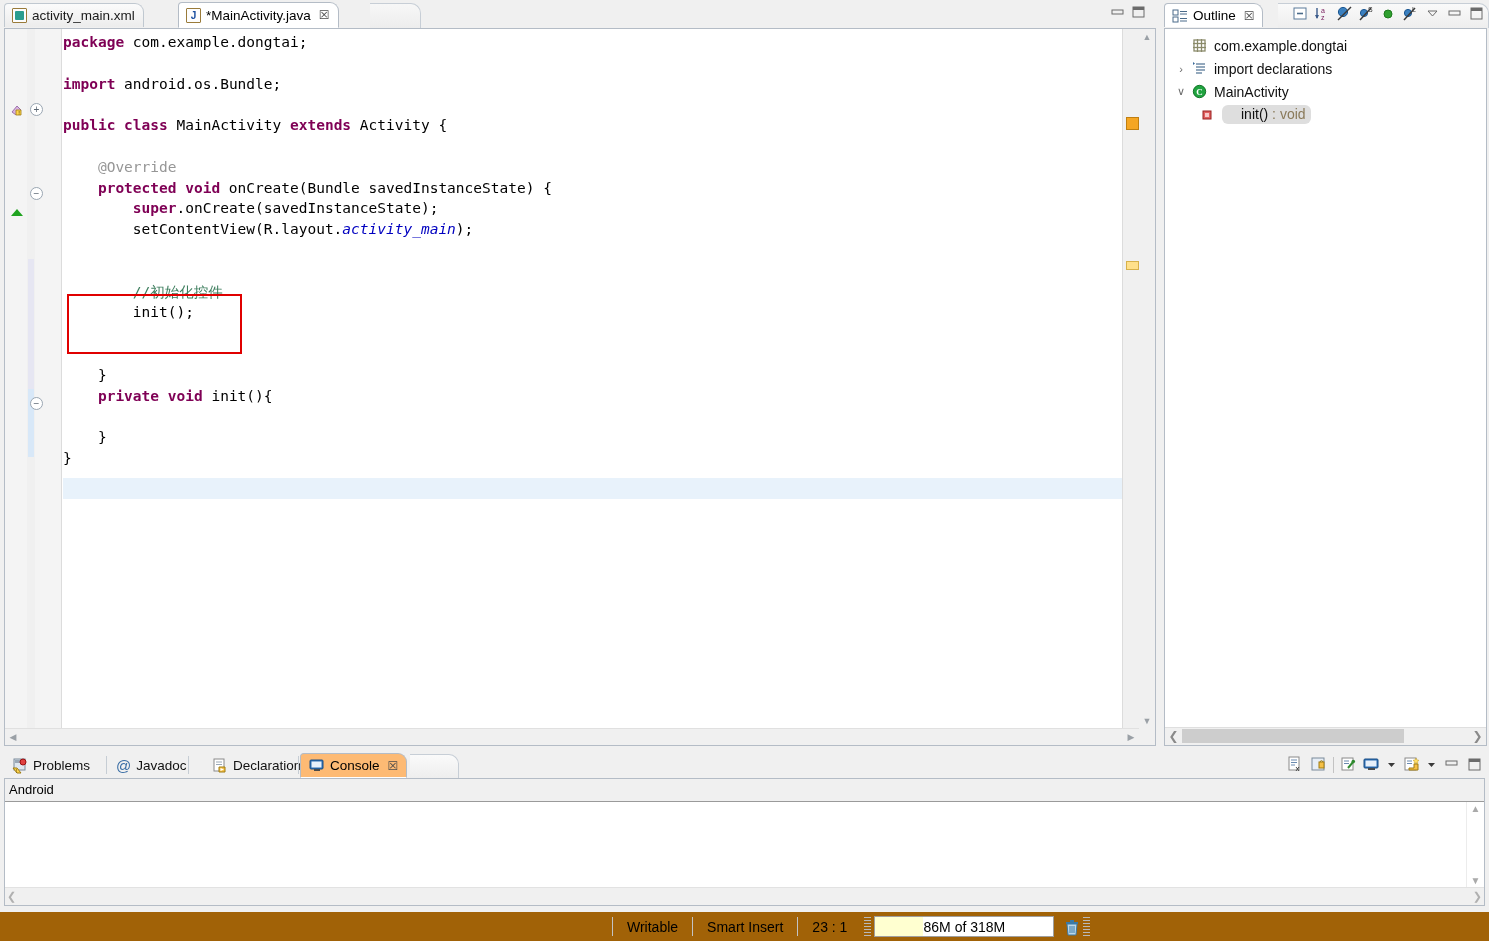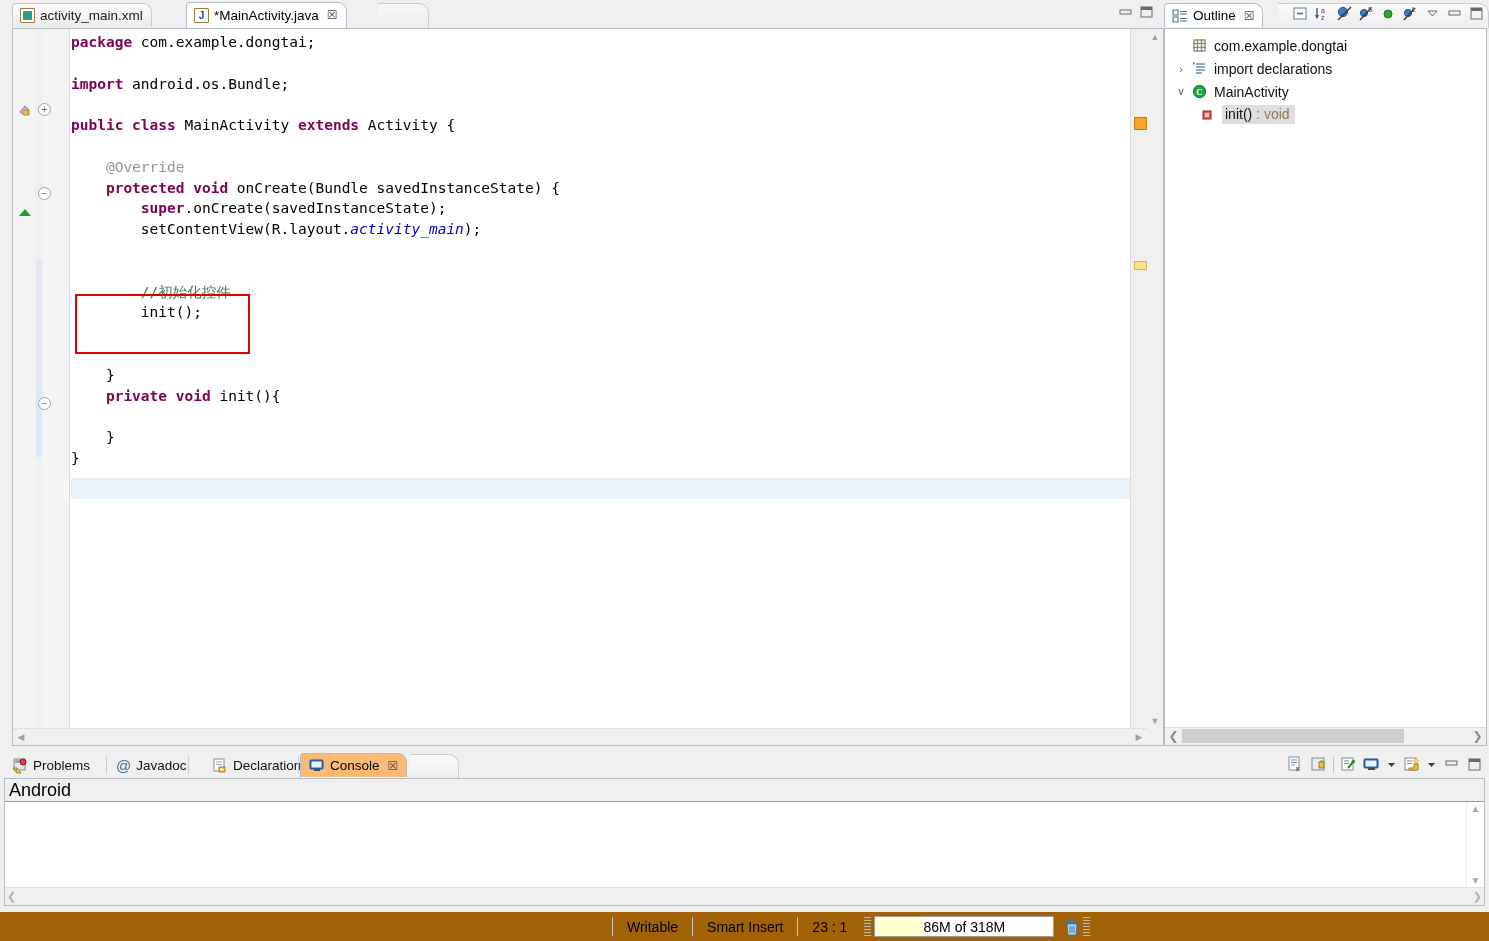--- a/index.html
+++ b/index.html
@@ -6,21 +6,21 @@
   body{
     width:1489px;height:941px;overflow:hidden;
     background:#ffffff;
     font-family:"Liberation Sans", sans-serif;
     font-size:13px;color:#000;
     -webkit-font-smoothing:antialiased;
   }
   .app{position:relative;width:1489px;height:941px;background:#f0f0f0;}
 
   
-  .editor-area{position:absolute;left:8px;top:0;width:1158px;height:750px;}
+  .editor-area{position:absolute;left:0;top:0;width:1158px;height:750px;}
 
   .tabbar{position:relative;height:28px;background:#f0f0f0;}
   .tab{
     position:absolute;top:2px;height:26px;
     display:flex;align-items:center;gap:5px;
     padding:0 8px 0 7px;
     font-size:13.5px;
     box-sizing:border-box;
     border-top-left-radius:4px;border-top-right-radius:9px;
   }
@@ -144,21 +144,21 @@
   .outline-body{
     position:absolute;left:2px;top:28px;width:323px;height:718px;
     background:#fff;border:1px solid #b4bcc6;box-sizing:border-box;
   }
   .tree{padding:5px 0 0 0;font-size:14px;}
   .trow{height:23px;display:flex;align-items:center;padding-left:6px;}
   .twist{width:20px;text-align:center;color:#6b6b6b;font-size:11px;}
   .titem-ico{width:17px;height:17px;margin-right:6px;position:relative;flex:none;}
   .tlabel{color:#101010;}
   .tdim{color:#8a7a5a;}
-  .sel-bg{background:#dedede;padding:1px 5px 2px 3px;border-radius:0;}
+  .sel-bg{background:#dedede;padding:1px 5px 2px 19px;border-radius:6px;}
 
   .ohscroll{position:absolute;left:0;bottom:0;right:0;height:17px;background:#f0f0f0;border-top:1px solid #dfdfdf;}
   .ohthumb{position:absolute;left:17px;top:1px;width:222px;height:14px;background:#cdcdcd;}
   .oharr{position:absolute;top:0;width:17px;height:17px;text-align:center;line-height:16px;color:#8a8a8a;font-size:12px;}
 
   
   .bottom{position:absolute;left:0;top:752px;width:1489px;height:160px;}
   .btabbar{position:relative;height:26px;}
   .btab{
     position:absolute;top:1px;height:25px;display:flex;align-items:center;gap:5px;
@@ -167,21 +167,21 @@
   .btab.inactive{color:#111;}
   .btab.active{
     background:#fdba74;border:1px solid #b4bcc6;border-bottom:1px solid #fff;
     border-top-left-radius:4px;border-top-right-radius:9px;z-index:2;
   }
   .btab-sep{position:absolute;top:4px;width:1px;height:18px;background:#c6cdd4;}
   .btab-trail{position:absolute;left:410px;top:2px;width:48px;height:23px;border-top:1px solid #c7ced6;border-right:1px solid #c7ced6;border-top-right-radius:10px;background:linear-gradient(#fafafa,#eeeeee);}
   .btoolbar{position:absolute;right:6px;top:4px;display:flex;align-items:center;gap:6px;z-index:3;}
 
   .console-wrap{position:absolute;left:4px;top:26px;right:4px;height:128px;border:1px solid #b4bcc6;background:#fff;box-sizing:border-box;}
-  .console-title{height:22px;line-height:22px;padding-left:4px;background:#f0f0f0;border-bottom:1px solid #9a9a9a;font-size:18px;}
+  .console-title{height:22px;line-height:22px;padding-left:4px;background:#f0f0f0;border-bottom:1px solid #9a9a9a;font-size:13px;}
   .console-text{position:absolute;left:0;top:23px;right:17px;bottom:17px;background:#fff;}
   .cvscroll{position:absolute;right:0;top:23px;width:17px;bottom:17px;background:#fff;border-left:1px solid #ececec;}
   .chscroll{position:absolute;left:0;right:0;bottom:0;height:17px;background:#f0f0f0;border-top:1px solid #e2e2e2;}
 
   
   .status{position:absolute;left:0;top:912px;width:1489px;height:29px;background:#a16207;display:flex;align-items:center;font-size:14px;}
   .st-sep{width:1px;height:19px;background:#c3c3c3;}
   .st-cell{padding:0 14px;height:29px;display:flex;align-items:center;}
   .grip{width:7px;height:19px;background:
       repeating-linear-gradient(to bottom,#b9b9b9 0 1px,transparent 1px 3px);

